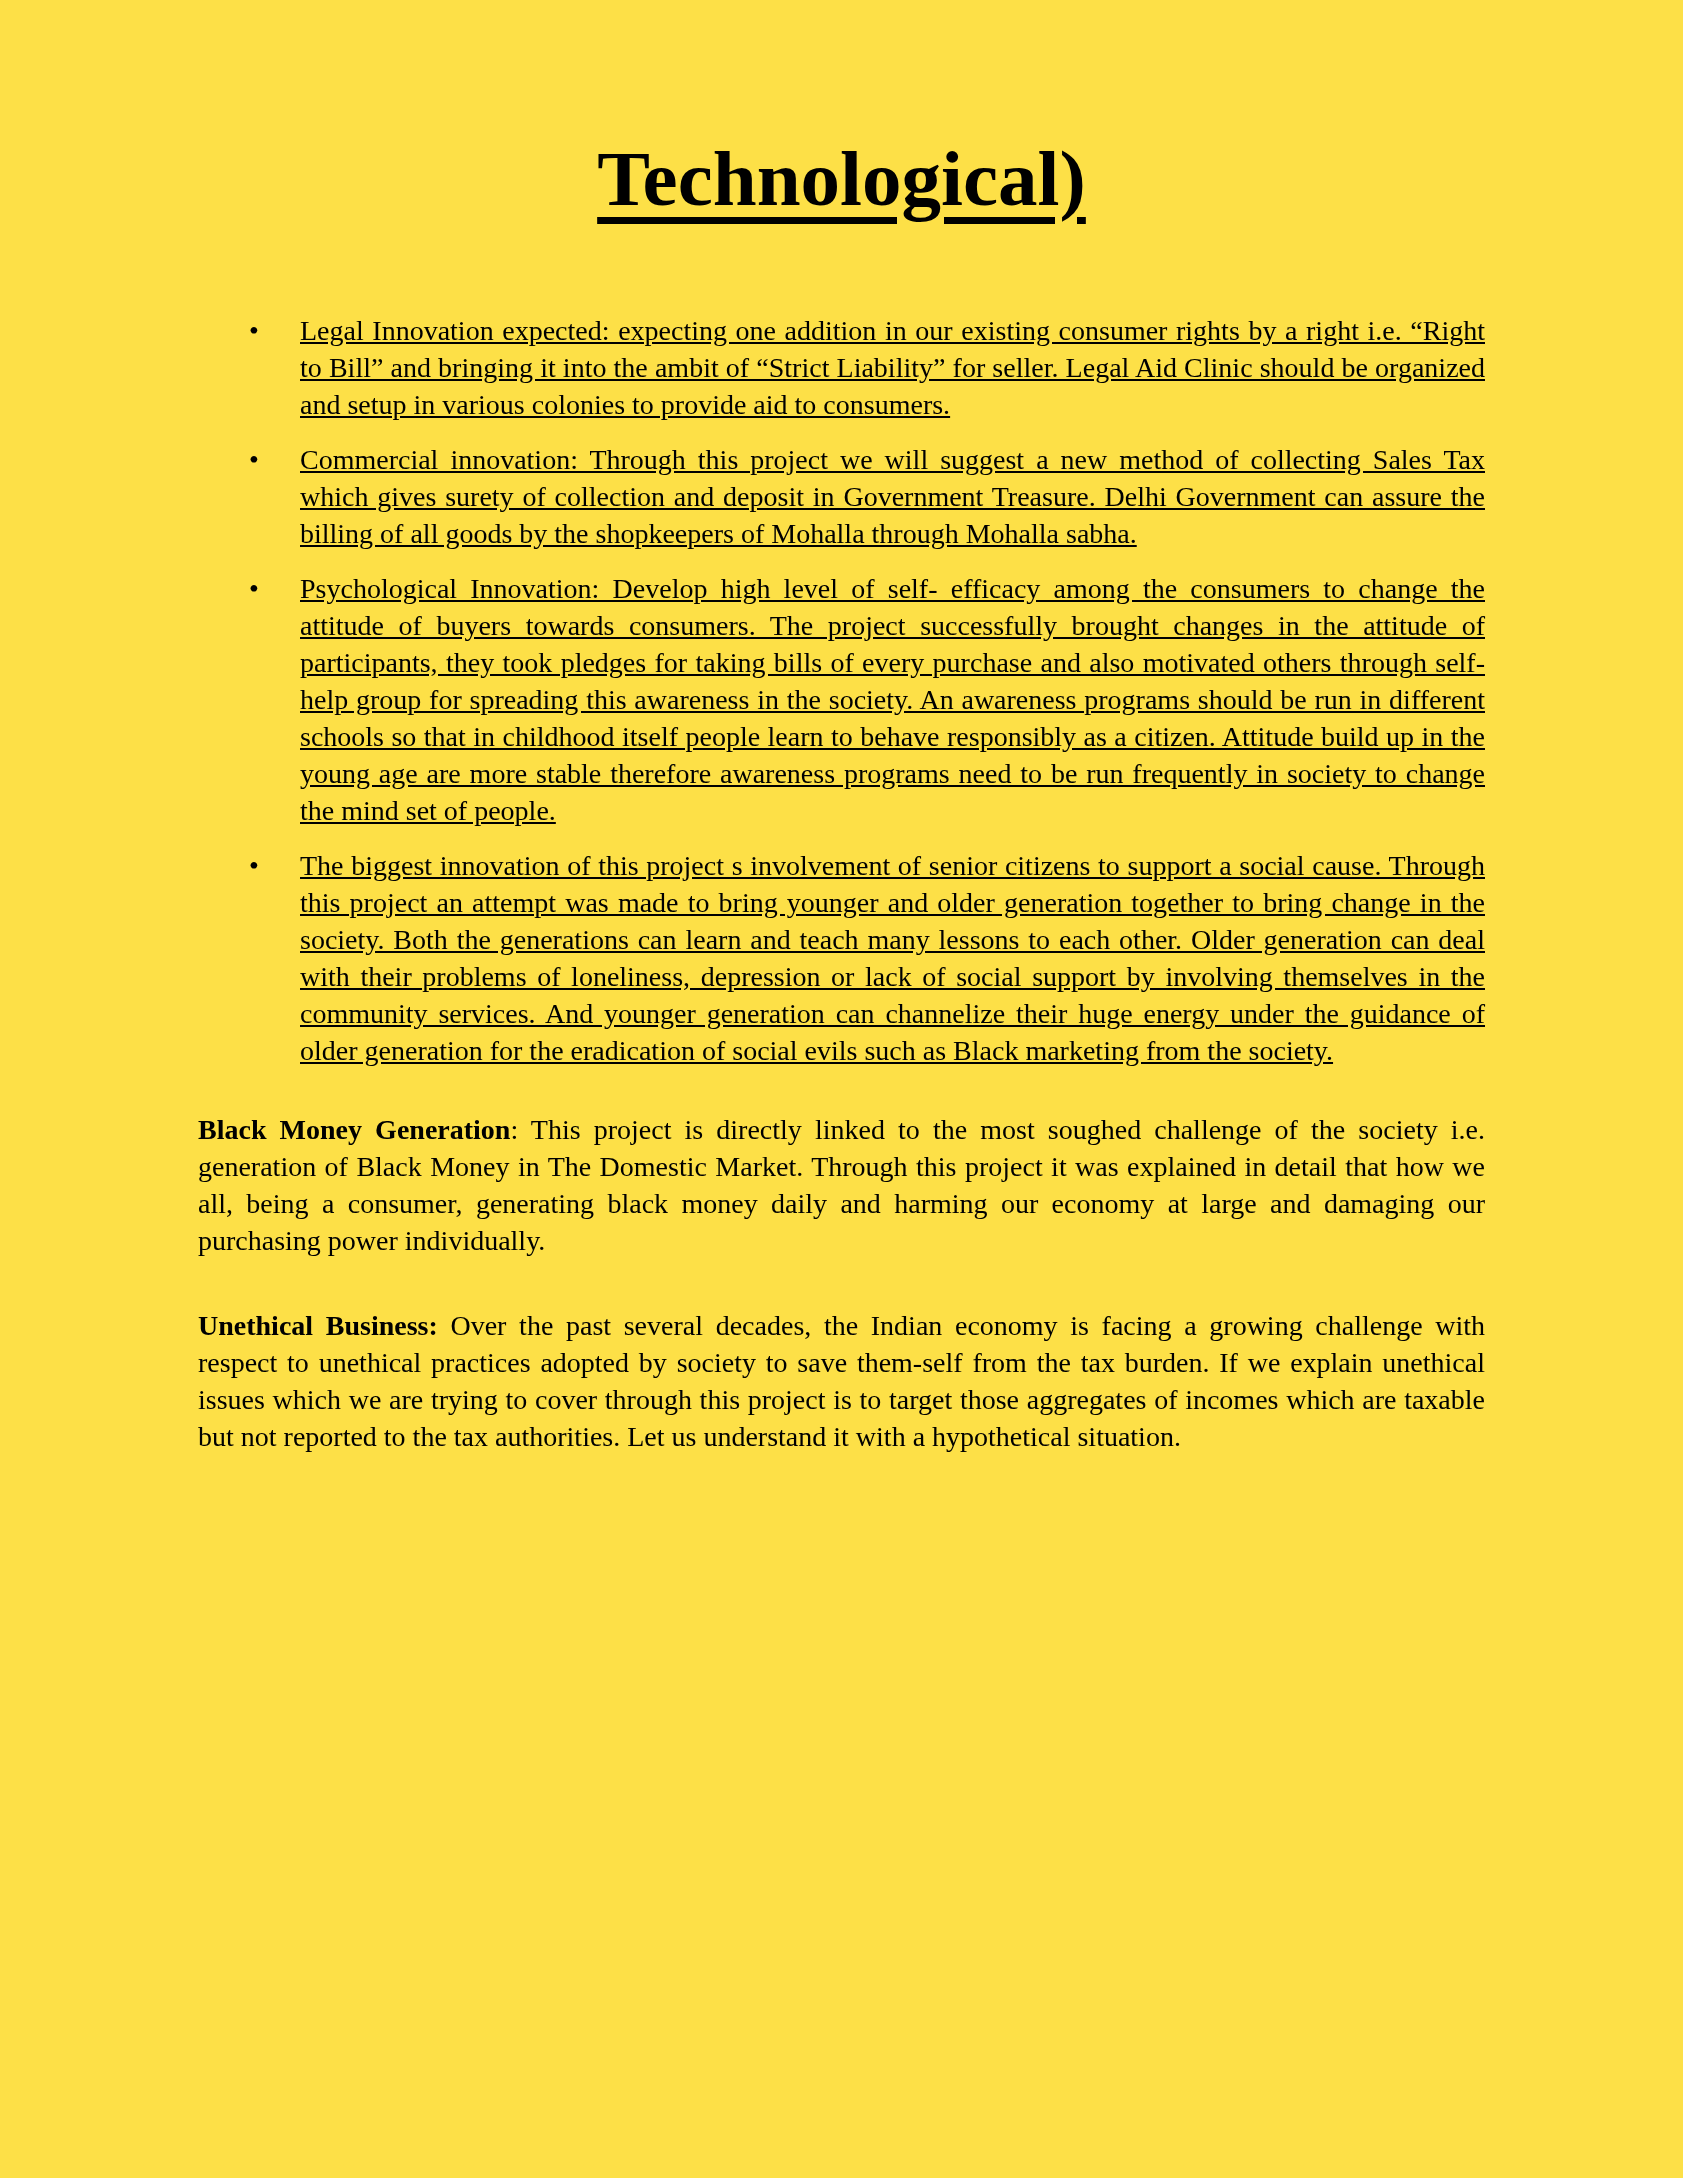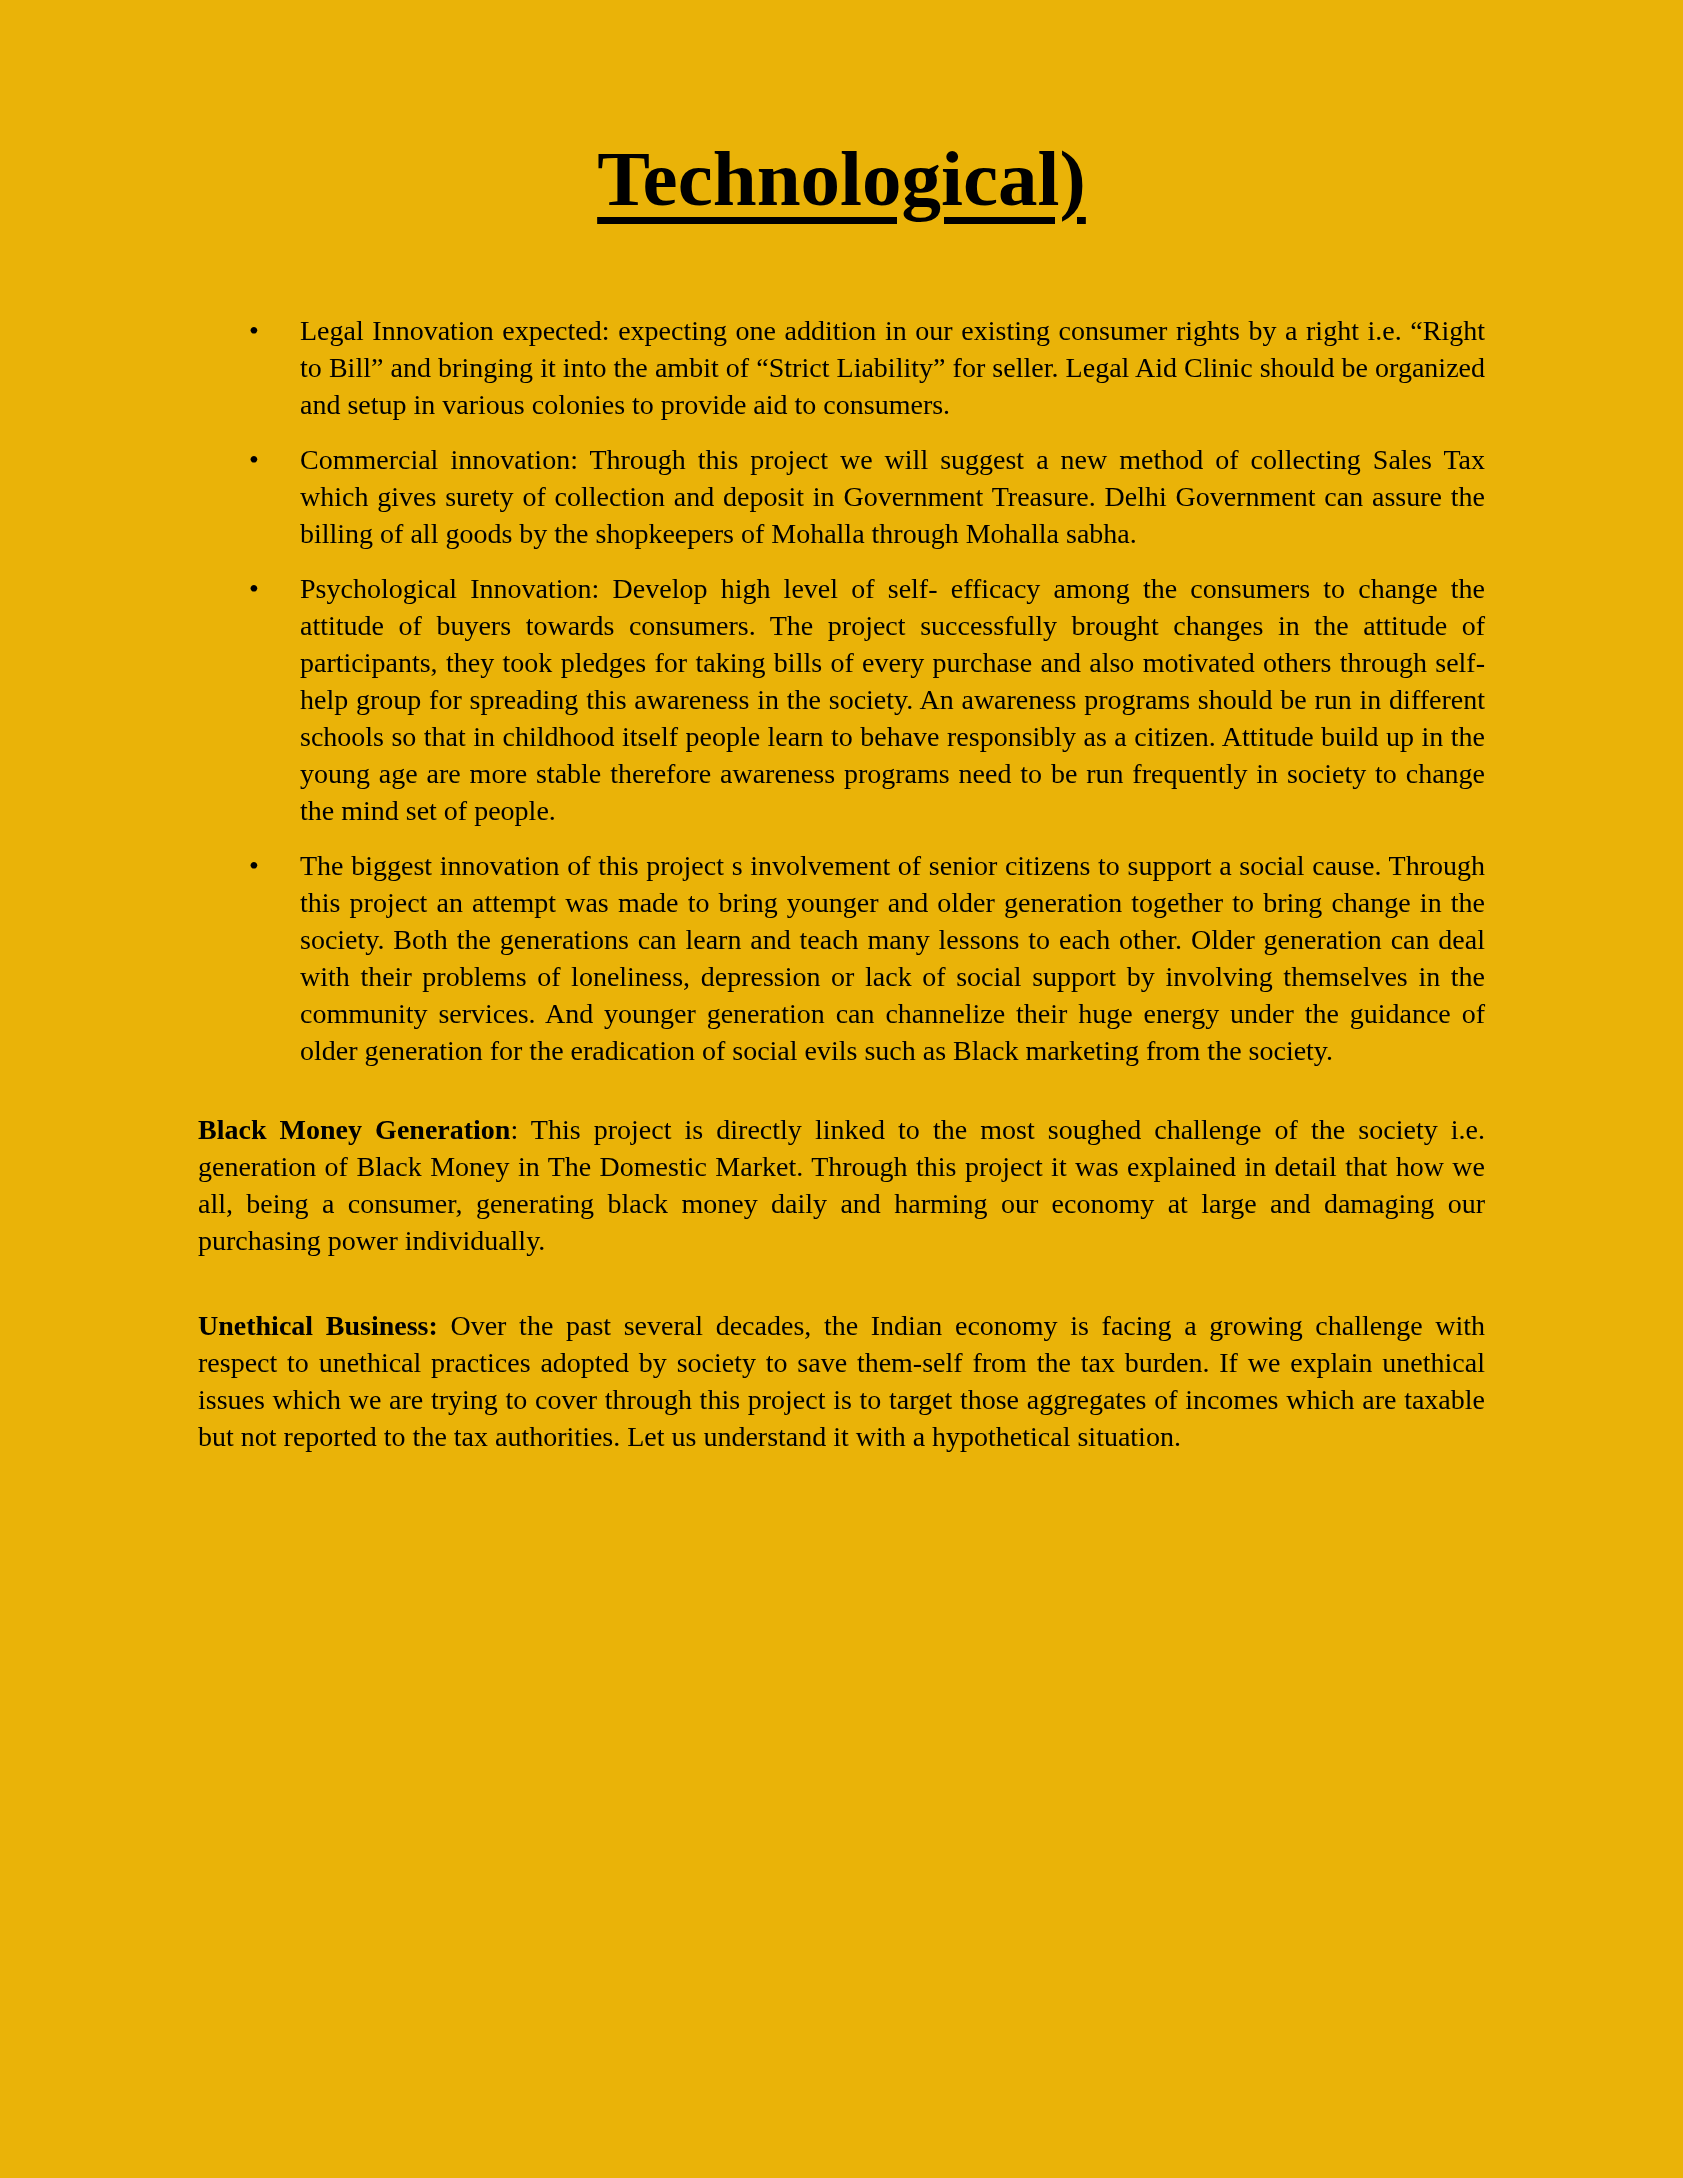--- a/index.html
+++ b/index.html
@@ -8,41 +8,42 @@
     width: 1683px;
     height: 2178px;
     font-family: "Liberation Serif", serif;
     color: #000000;
     overflow: hidden;
   }
   .page {
     width: 1683px;
     height: 2178px;
     padding: 139px 198px 0 198px;
-    background: #eab308;
+    background: #fde047;
   }
   .doc-title {
     font-size: 79px;
     font-weight: bold;
     text-align: center;
     line-height: 1.0;
     text-decoration: underline;
     text-decoration-thickness: 7px;
     text-underline-offset: 12px;
   }
   .bullet-list {
     list-style: none;
     margin-top: 94px;
   }
   .bullet-item {
     position: relative;
     padding-left: 102px;
     font-size: 28px;
     line-height: 37px;
     text-align: justify;
+    text-decoration: underline;
   }
   .bullet-item + .bullet-item { margin-top: 18px; }
   .bullet-dot {
     position: absolute;
     left: 51px;
     top: 0;
     font-size: 28px;
     line-height: 37px;
   }
   .bullet-dot::before { content: "\2022"; }

